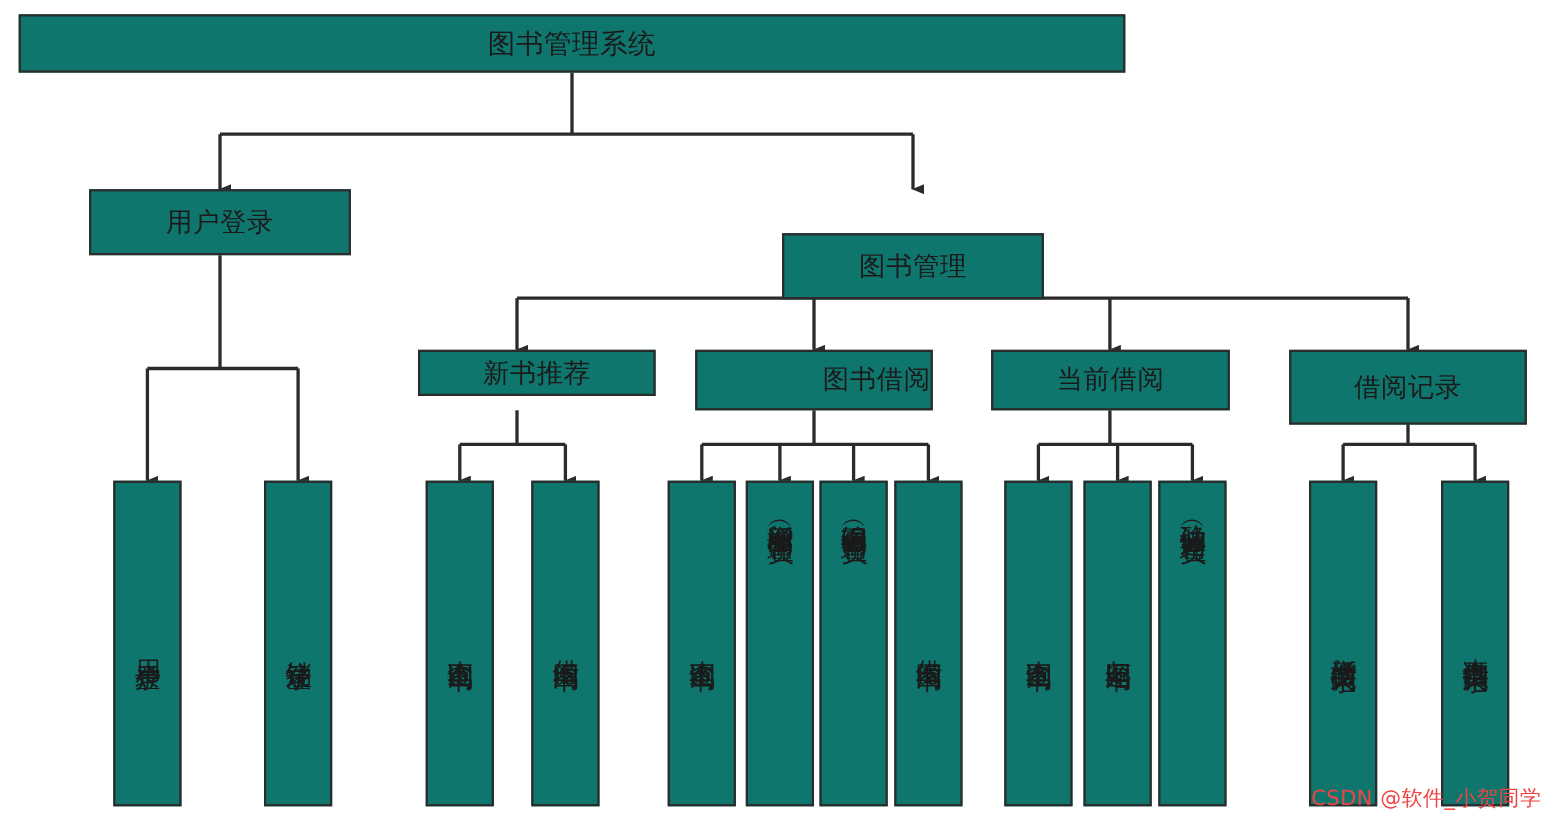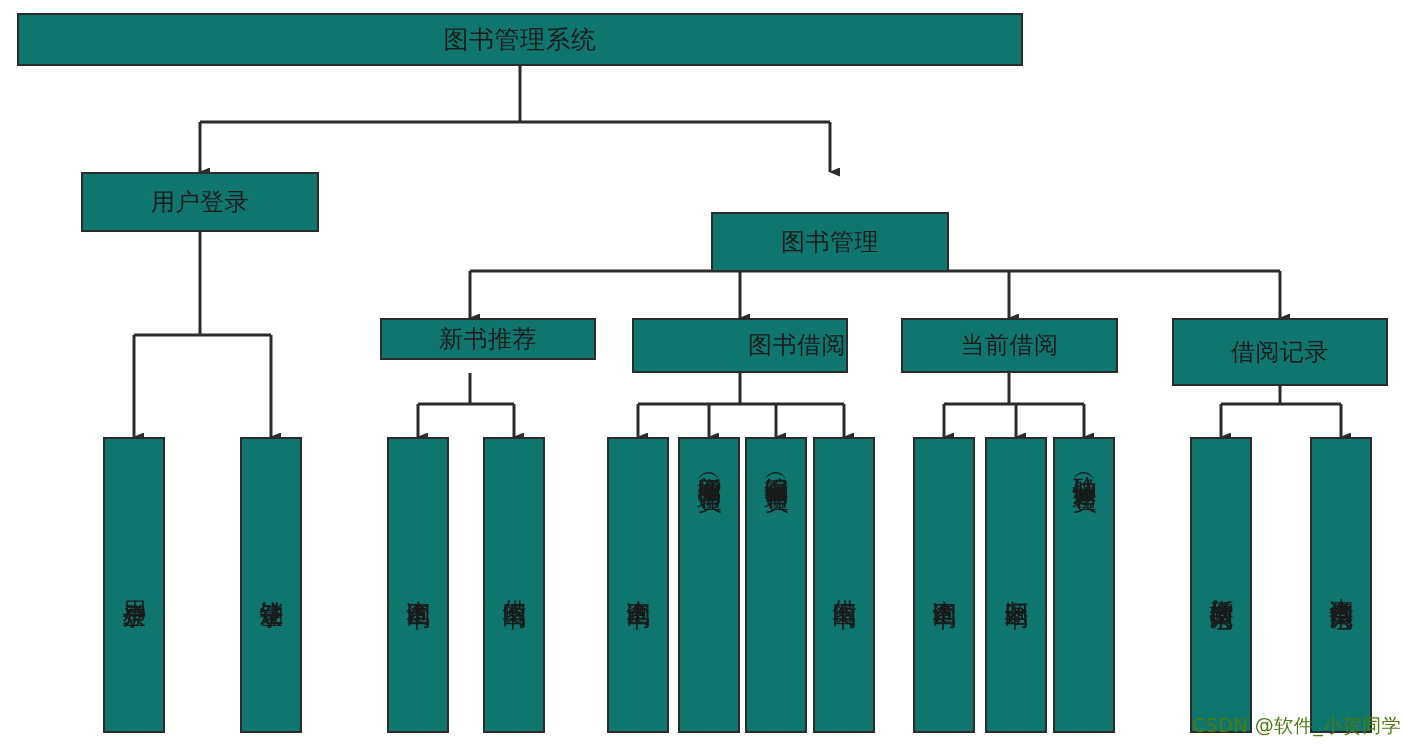--- a/index.html
+++ b/index.html
@@ -178,15 +178,15 @@
         <span class="node-label">确认归还（管理员）</span>
       </div>
       <div class="node-box node-leaf leaf-short" style="left: 1190px; top: 437px; width: 62px; height: 296px;">
         <span class="node-label">新增借阅记录</span>
       </div>
       <div class="node-box node-leaf leaf-short" style="left: 1310px; top: 437px; width: 62px; height: 296px;">
         <span class="node-label">查询借阅记录</span>
       </div>
     </div>
 
-  <div class="watermark" style="left: 1192px; top: 713px; color: #4d7c0f;">CSDN @软件_小贺同学</div>
+  <div class="watermark" style="left: 1192px; top: 713px; color: #ef4444;">CSDN @软件_小贺同学</div>
 
 </div>
 
 </body></html>

